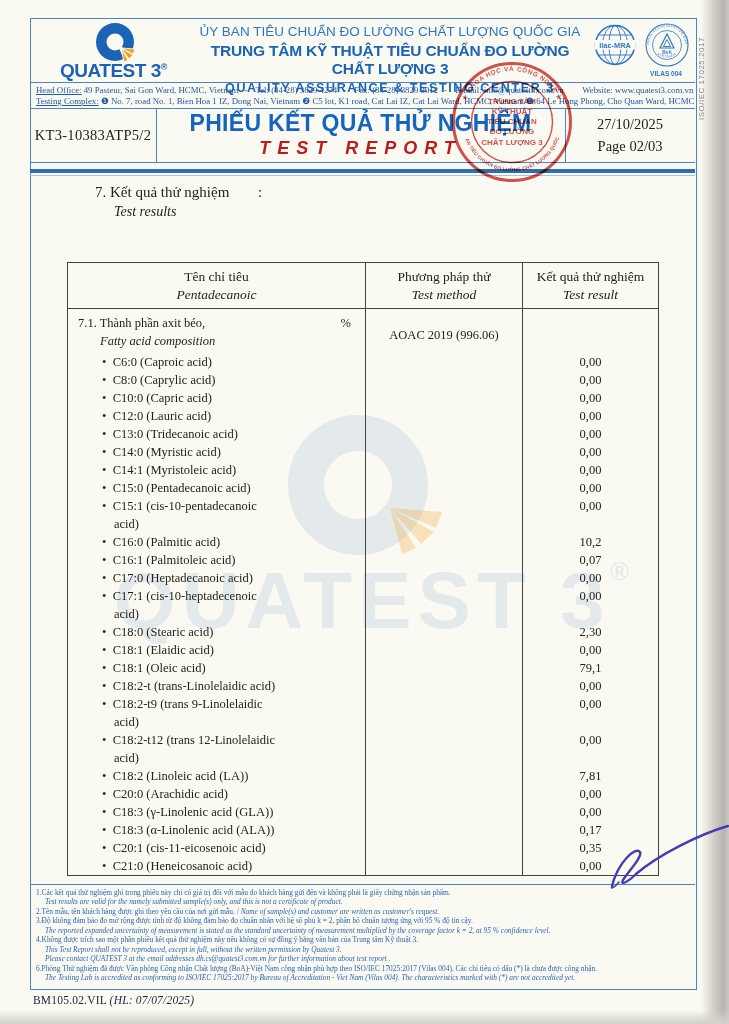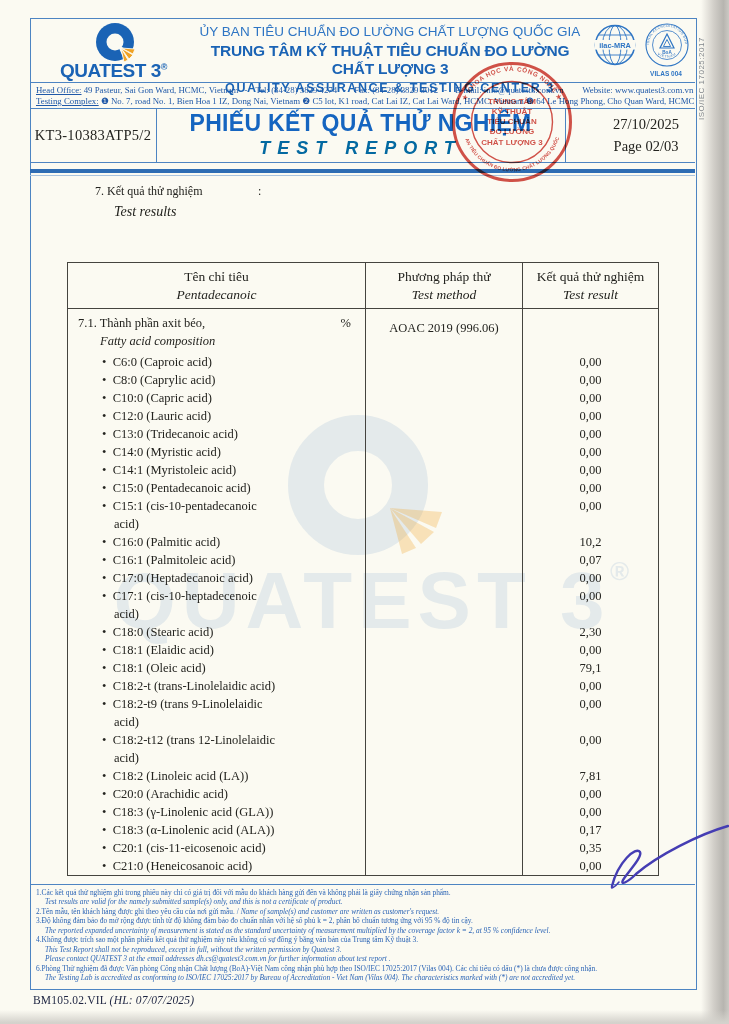--- a/index.html
+++ b/index.html
@@ -42,25 +42,25 @@
   .addresses .sep{padding:0 6px;}
 
   
   .band-cell{position:absolute;top:108px;height:54px;z-index:3;display:flex;flex-direction:column;
         justify-content:center;align-items:center;}
   .band-no{left:30px;width:126px;font-size:14.5px;letter-spacing:.3px;}
   .band-title{left:156px;width:409px;}
   .band-title .vi{font-family:"Liberation Sans","DejaVu Sans",sans-serif;font-weight:bold;
         font-size:23px;color:#1565c0;letter-spacing:.3px;line-height:26px;}
   .band-title .en{font-family:"Liberation Sans","DejaVu Sans",sans-serif;font-weight:bold;
-        font-style:italic;font-size:18px;color:#0369a1;letter-spacing:7px;line-height:24px;}
-  .band-date{left:565px;width:130px;font-size:14.5px;line-height:22px;margin-left:16px;}
-
-  
-  .sec{position:absolute;left:95px;top:184px;z-index:3;font-size:12px;}
+        font-style:italic;font-size:18px;color:#b91c1c;letter-spacing:7px;line-height:24px;}
+  .band-date{left:565px;width:130px;font-size:14.5px;line-height:22px;}
+
+  
+  .sec{position:absolute;left:95px;top:184px;z-index:3;font-size:15px;}
   .sec .colon{position:absolute;left:163px;top:0;}
   .sec-en{position:absolute;left:114px;top:204px;z-index:3;font-size:14px;font-style:italic;}
 
   
   .wm{position:absolute;left:90px;top:400px;z-index:1;}
 
   
   #results-table{position:absolute;left:67px;top:262px;width:591px;z-index:2;
         border-collapse:collapse;table-layout:fixed;font-size:12.5px;color:#23231f;}
   #results-table,#results-table th,#results-table td{border:1.3px solid #45443f;}
@@ -68,21 +68,21 @@
   #results-table th .en{font-style:italic;}
   #results-table td{border-top:none;border-bottom:none;vertical-align:top;line-height:18px;}
   #results-table tr:last-child td{border-bottom:1.3px solid #45443f;}
   td.c-name{padding:0 14px 0 46px;text-indent:-12px;white-space:pre-wrap;}
   td.c-name.bullet::before{content:"•  ";}
   td.c-val{text-align:center;padding:0;}
   td.c-method{text-align:center;padding:0;}
   td.group-cell{position:relative;padding:5px 4px 0 10px;text-indent:0;white-space:normal;height:39px;font-family:Liberation Serif, serif;}
   td.group-cell .unit{position:absolute;right:14px;top:5px;}
   td.group-cell .group-en{font-style:italic;padding-left:22px;}
-  td.group-method{padding-top:10px;}
+  td.group-method{padding-top:17px;}
 
   
   .stamp{position:absolute;left:447px;top:57px;z-index:6;mix-blend-mode:multiply;opacity:.9;}
   
   .sig{position:absolute;left:588px;top:818px;z-index:5;}
 
   
   .notes{position:absolute;left:30px;top:884px;width:665px;height:104px;z-index:3;
         border-top:1.2px solid #4d84c2;box-sizing:border-box;padding:3px 6px 0 6px;
         font-size:7.4px;line-height:9.45px;color:#2b64b5;}

